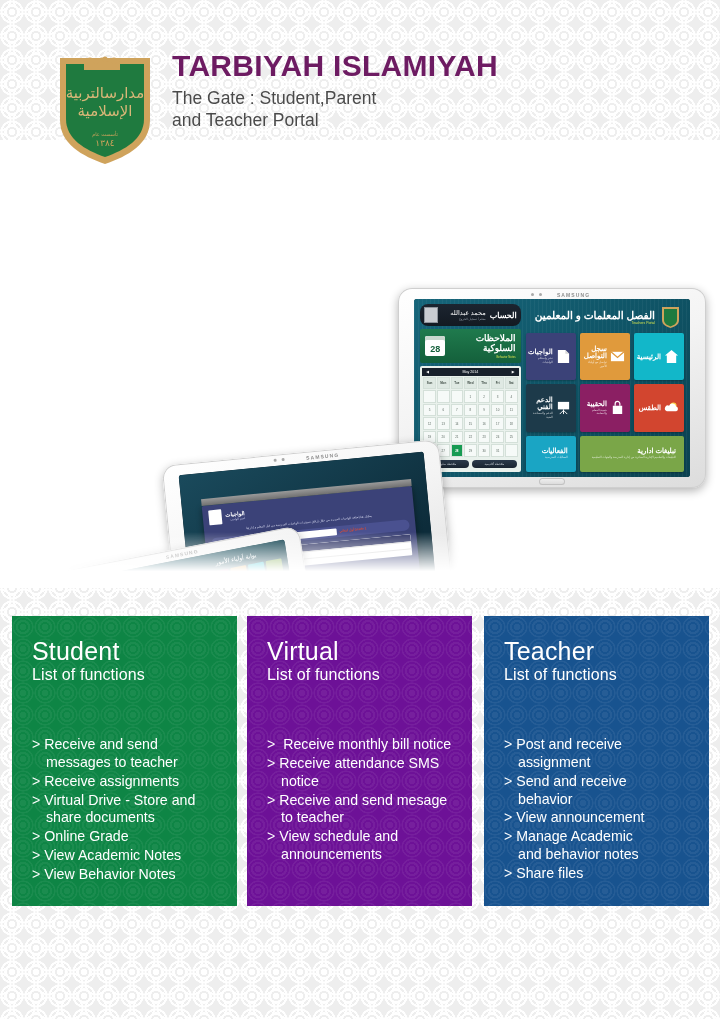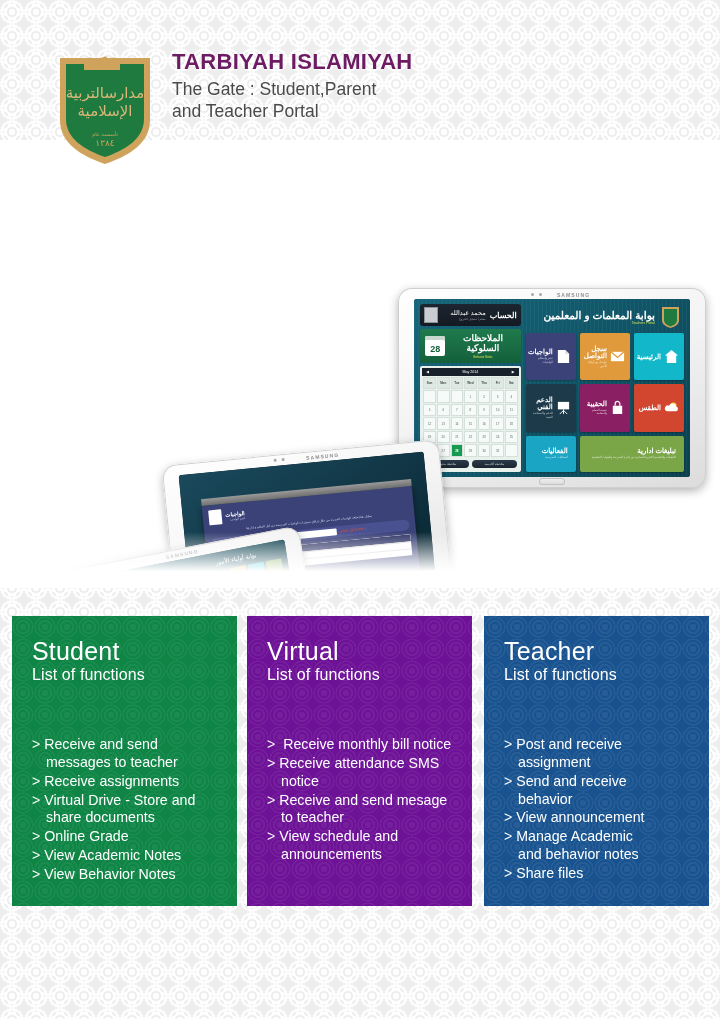--- a/index.html
+++ b/index.html
@@ -34,21 +34,21 @@
     left: 0; top: 0;
     width: 720px; height: 142px;
   }
 
   .title-block {
     position: absolute;
     left: 172px; top: 50px;
     width: 430px;
   }
   .brand-title {
-    font-size: 22px;
+    font-size: 30px;
     font-weight: bold;
     letter-spacing: .3px;
     color: #6d1b62;
     line-height: 1.05;
     text-shadow: 0 1px 0 rgba(255,255,255,.6);
   }
   .brand-sub {
     margin-top: 5px;
     font-size: 17.5px;
     color: #4a4a4a;
@@ -134,40 +134,40 @@
           box-shadow: 0 1px 2px rgba(0,0,0,.25); overflow:hidden; }
   .tile .tl { flex:1; text-align:right; padding-right:3px;}
   .tile .tl b { display:block; color:#fff; font-size:7px; line-height:1; }
   .tile .tl i { display:block; font-style:normal; color:rgba(255,255,255,.72);
                 font-size:2.9px; line-height:1.35; margin-top:2px; }
   .tile .ico { width:15px; height:15px; flex:0 0 auto; }
   .tile.wide { grid-column: span 2; }
 
   .acct {
     background: linear-gradient(#1c2530,#131a22);
-    border-radius:3px; padding:3px 4px; display:flex;
+    border-radius:8px; padding:3px 4px; display:flex;
     flex-direction:row-reverse; align-items:center; gap:4px;
   }
   .acct .ph { width:14px;height:16px;background:#c9ccd1;border:1px solid #8e949c; }
   .acct .nm { text-align:right; direction:rtl; flex:1; }
   .acct .nm u { display:block; text-decoration:none; color:#fff; font-size:6.5px;}
   .acct .nm s { display:block; text-decoration:none; color:#9aa3ad; font-size:3px; line-height:1.4;}
   .acct .lbl { color:#fff; font-size:8px; font-weight:bold; }
 
   .notes {
     background: linear-gradient(#1f7a4d,#14603b);
     border-radius:2px; padding:4px 5px;
     display:flex; flex-direction:row-reverse; align-items:center; gap:5px;
     direction:rtl;
   }
   .notes .cal { width:20px;height:20px;background:#fff;border-radius:2px;
                 color:#14603b;font-size:9px;font-weight:bold;
                 display:flex;align-items:flex-end;justify-content:center; padding-bottom:2px;
                 box-shadow: inset 0 4px 0 #c9d8cf;}
-  .notes .tx { text-align:center; flex:1;}
+  .notes .tx { text-align:right; flex:1;}
   .notes .tx b { display:block;color:#fff;font-size:9px;line-height:1.15;}
   .notes .tx i { display:block;font-style:normal;color:#d8e24f;font-size:2.8px;margin-top:1px;}
 
   .calwrap { background:#e9f1ec; border-radius:2px; padding:2px; flex:1;
              display:flex; flex-direction:column; }
   .calhead { background:#18202b; color:#fff; font-size:3.6px;
              display:flex; justify-content:space-between; align-items:center;
              padding:2px 4px; }
   .calgrid { display:grid; grid-template-columns:repeat(7,1fr);
              gap:1px; flex:1; padding:1px; }
@@ -331,21 +331,21 @@
         <div class="screen">
           <div class="portalA">
 
             <div class="pa-right">
               <div class="pa-hdr">
                 <svg class="pa-badge" viewBox="0 0 19 22">
                   <path d="M1 1h17v13c0 5-5 7-8.5 8C6 21 1 19 1 14Z" fill="#cfa35c"></path>
                   <path d="M3 3h13v11c0 4-4 5.6-6.5 6.4C7 19.6 3 18 3 14Z" fill="#1f7a3f"></path>
                 </svg>
                 <div>
-                  <div class="ttl">بوابة المعلمات و المعلمين</div>
+                  <div class="ttl">الفصل المعلمات و المعلمين</div>
                   <div class="sub">Teachers Portal</div>
                 </div>
               </div>
 
               <div class="tilegrid">
                 <div class="tile" style="background:#3b4278">
                   <svg class="ico" viewBox="0 0 16 16">
                     <path d="M2 1h8l4 4v10H2Z" fill="#fff"></path>
                       <path d="M10 1l4 4h-4Z" fill="#d6d6d6"></path>
                   </svg>

